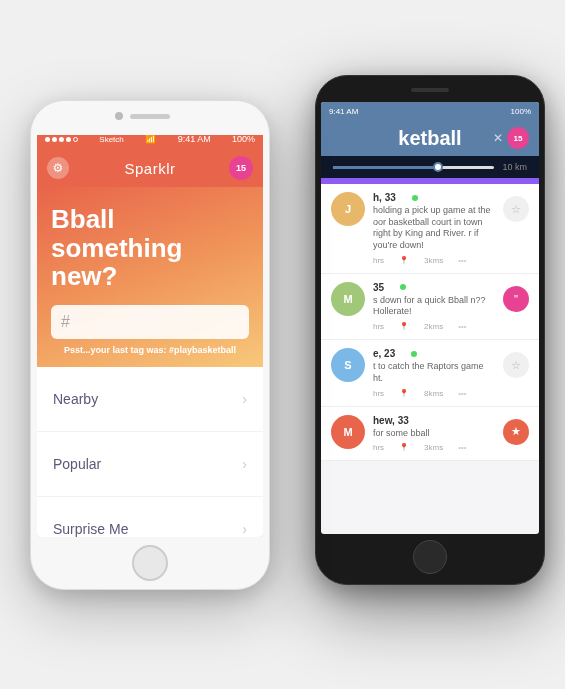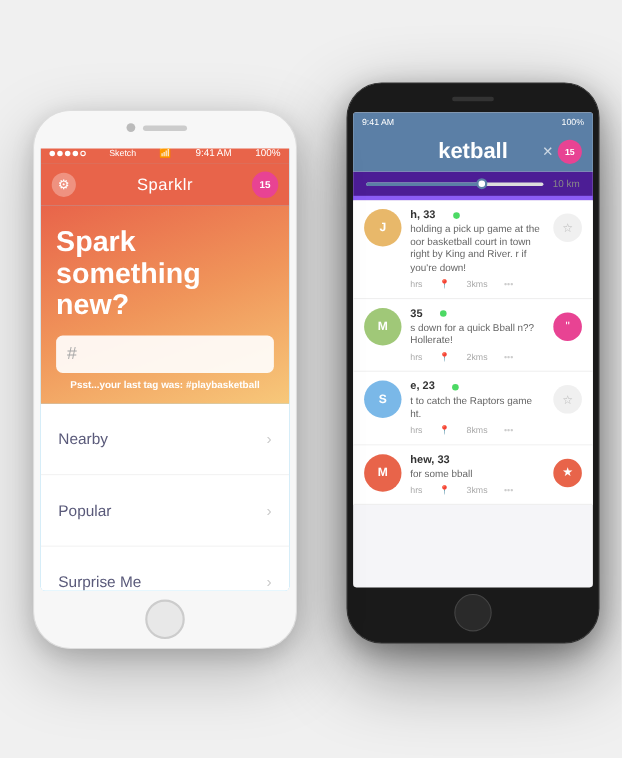--- a/index.html
+++ b/index.html
@@ -303,26 +303,26 @@
     }
     .topbar-black .close-x {
       position: absolute;
       right: 36px;
       color: rgba(255,255,255,0.7);
       font-size: 12px;
     }
 
     
     .distance-bar {
-      background: #4c1d95;
+      background: #0f172a;
       padding: 6px 12px 6px 12px;
       display: flex;
       align-items: center;
       gap: 8px;
-      border-bottom: 4px solid #8b5cf6;
+      border-bottom: 6px solid #8b5cf6;
     }
     .distance-bar .slider-track {
       flex: 1;
       height: 3px;
       background: #ddd;
       border-radius: 2px;
       position: relative;
     }
     .distance-bar .slider-fill {
       position: absolute;
@@ -534,21 +534,21 @@
         <span>100%</span>
       </div>
 
       <div class="topbar-white">
         <div class="gear-icon">⚙</div>
         <span class="title">Sparklr</span>
         <div class="notif-badge">15</div>
       </div>
 
       <div class="hero-area">
-        <div class="hero-text">Spark something new?</div>
+        <div class="hero-text">Bball something new?</div>
         <div class="search-box">
           <span class="hash">#</span>
         </div>
         <div class="hint">
           <span>Psst...your last tag was: </span><span>#playbasketball</span>
         </div>
       </div>
 
       <div class="menu-section">
         <div class="menu-item">

